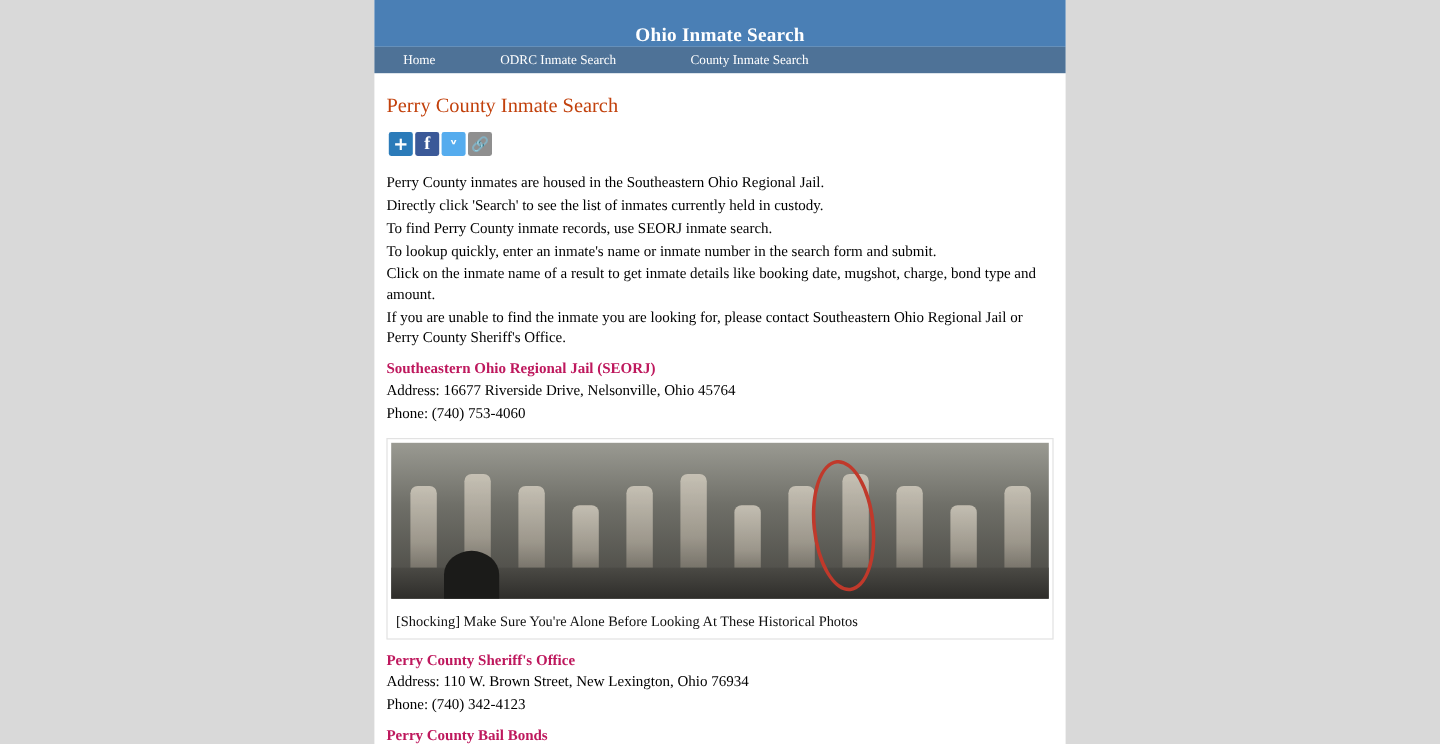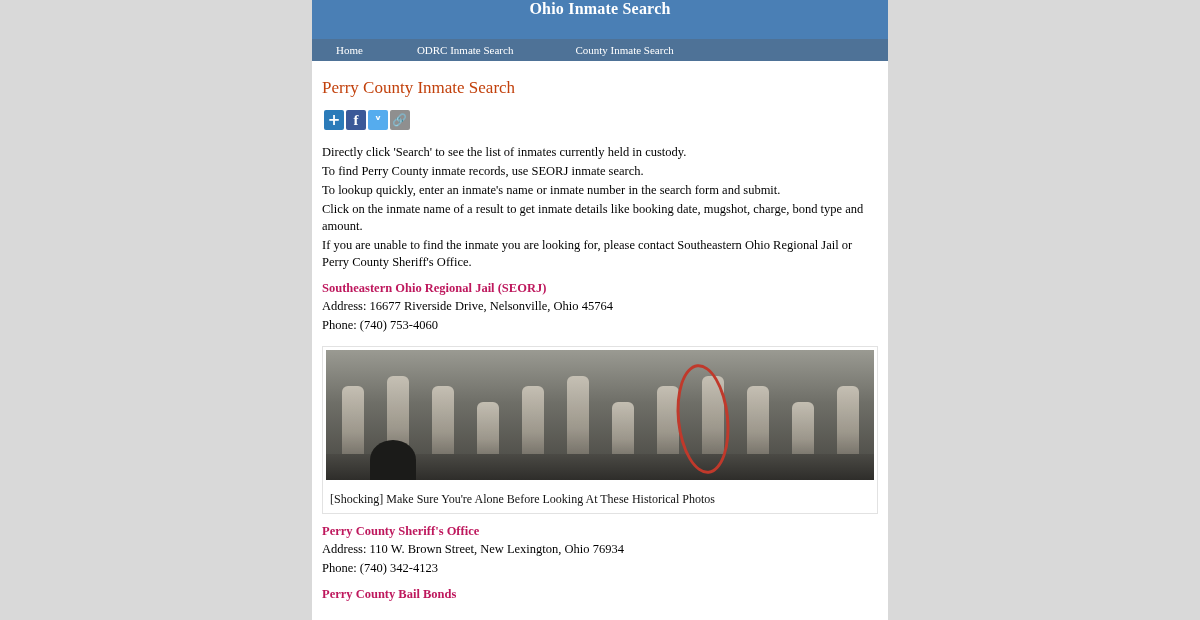--- a/index.html
+++ b/index.html
@@ -21,21 +21,21 @@
     top: 0;
     width: 576px;
     min-height: 620px;
     background: #ffffff;
   }
   
   .site-header {
     background: #4a7fb5;
     height: 39px;
     display: flex;
-    align-items: flex-start;
+    align-items: flex-end;
     justify-content: center;
   }
   .site-title {
     color: #ffffff;
     font-family: "Liberation Serif", serif;
     font-weight: bold;
     font-size: 16px;
     letter-spacing: 0.2px;
   }
   
@@ -190,20 +190,21 @@
 
       <h1 class="page-title">Perry County Inmate Search</h1>
 
       <div class="share-row">
         <div class="share-btn share-addthis">+</div>
         <div class="share-btn share-facebook">f</div>
         <div class="share-btn share-twitter">ᵛ</div>
         <div class="share-btn share-link">🔗</div>
       </div>
 
+      <p class="body-line">Perry County inmates are housed in the Southeastern Ohio Regional Jail.</p>
       <p class="body-line">Directly click 'Search' to see the list of inmates currently held in custody.</p>
       <p class="body-line">To find Perry County inmate records, use SEORJ inmate search.</p>
       <p class="body-line">To lookup quickly, enter an inmate's name or inmate number in the search form and submit.</p>
       <p class="body-line">Click on the inmate name of a result to get inmate details like booking date, mugshot, charge, bond type and amount.</p>
       <p class="body-line">If you are unable to find the inmate you are looking for, please contact Southeastern Ohio Regional Jail or Perry County Sheriff's Office.</p>
 
       <div class="section-head">Southeastern Ohio Regional Jail (SEORJ)</div>
       <p class="body-line">Address: 16677 Riverside Drive, Nelsonville, Ohio 45764</p>
       <p class="body-line">Phone: (740) 753-4060</p>
 

